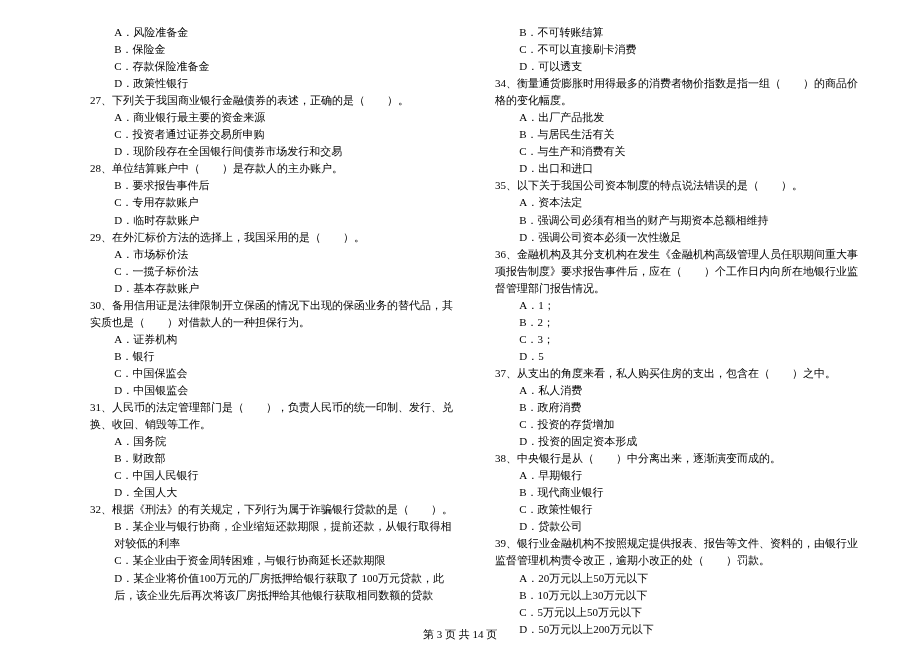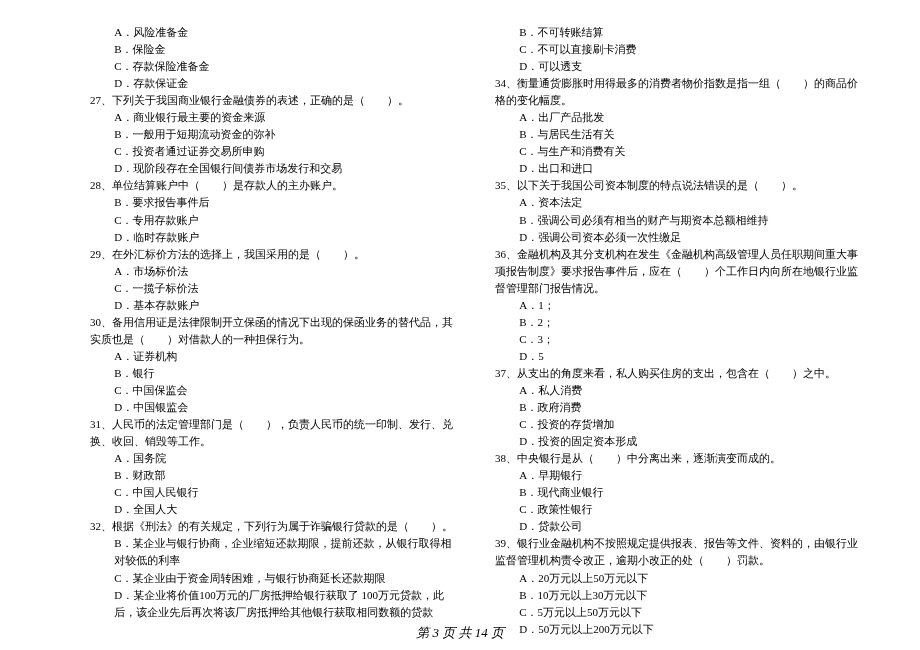--- a/index.html
+++ b/index.html
@@ -22,36 +22,34 @@
     line-height: 1.55;
   }
   .opt { padding-left: 2.2em; }
   .q { padding-left: 0; }
   .footer {
     position: absolute;
     bottom: 8px;
     width: 100%;
     left: 0;
     text-align: center;
-    font-size: 13px;
-    font-style: italic;
+    font-size: 11px;
   }
 </style>
 </head>
 <body>
 
 <div class="columns">
   <div class="col" id="col-left">
       <div class="opt">A．风险准备金</div>
       <div class="opt">B．保险金</div>
       <div class="opt">C．存款保险准备金</div>
-      <div class="opt">D．存款保证金</div>
+      <div class="opt">D．政策性银行</div>
       <div class="q">27、下列关于我国商业银行金融债券的表述，正确的是（　　）。</div>
       <div class="opt">A．商业银行最主要的资金来源</div>
-      <div class="opt">B．一般用于短期流动资金的弥补</div>
       <div class="opt">C．投资者通过证券交易所申购</div>
       <div class="opt">D．现阶段存在全国银行间债券市场发行和交易</div>
       <div class="q">28、单位结算账户中（　　）是存款人的主办账户。</div>
       <div class="opt">B．要求报告事件后</div>
       <div class="opt">C．专用存款账户</div>
       <div class="opt">D．临时存款账户</div>
       <div class="q">29、在外汇标价方法的选择上，我国采用的是（　　）。</div>
       <div class="opt">A．市场标价法</div>
       <div class="opt">C．一揽子标价法</div>
       <div class="opt">D．基本存款账户</div>

